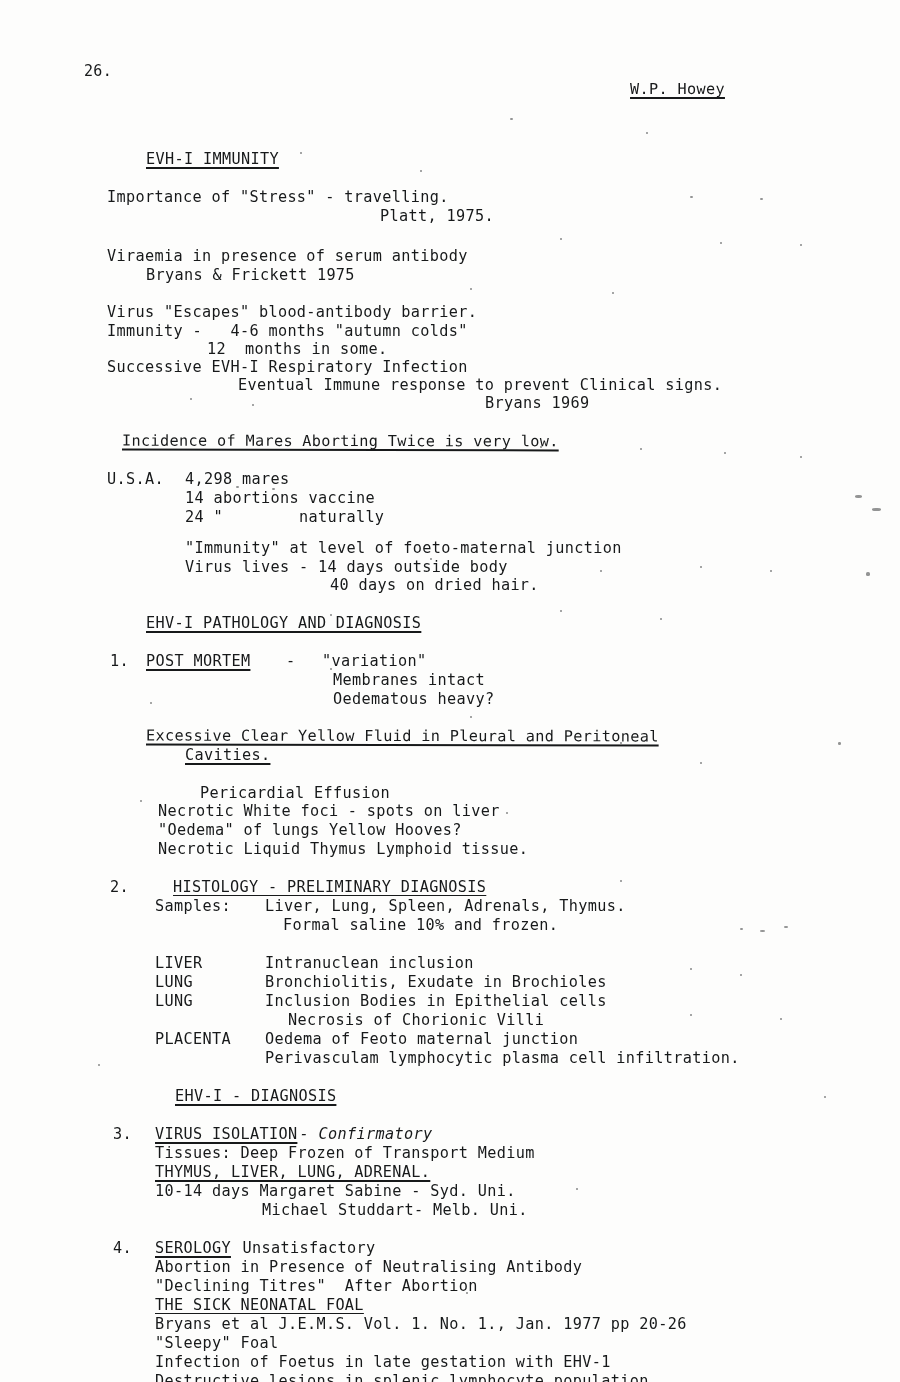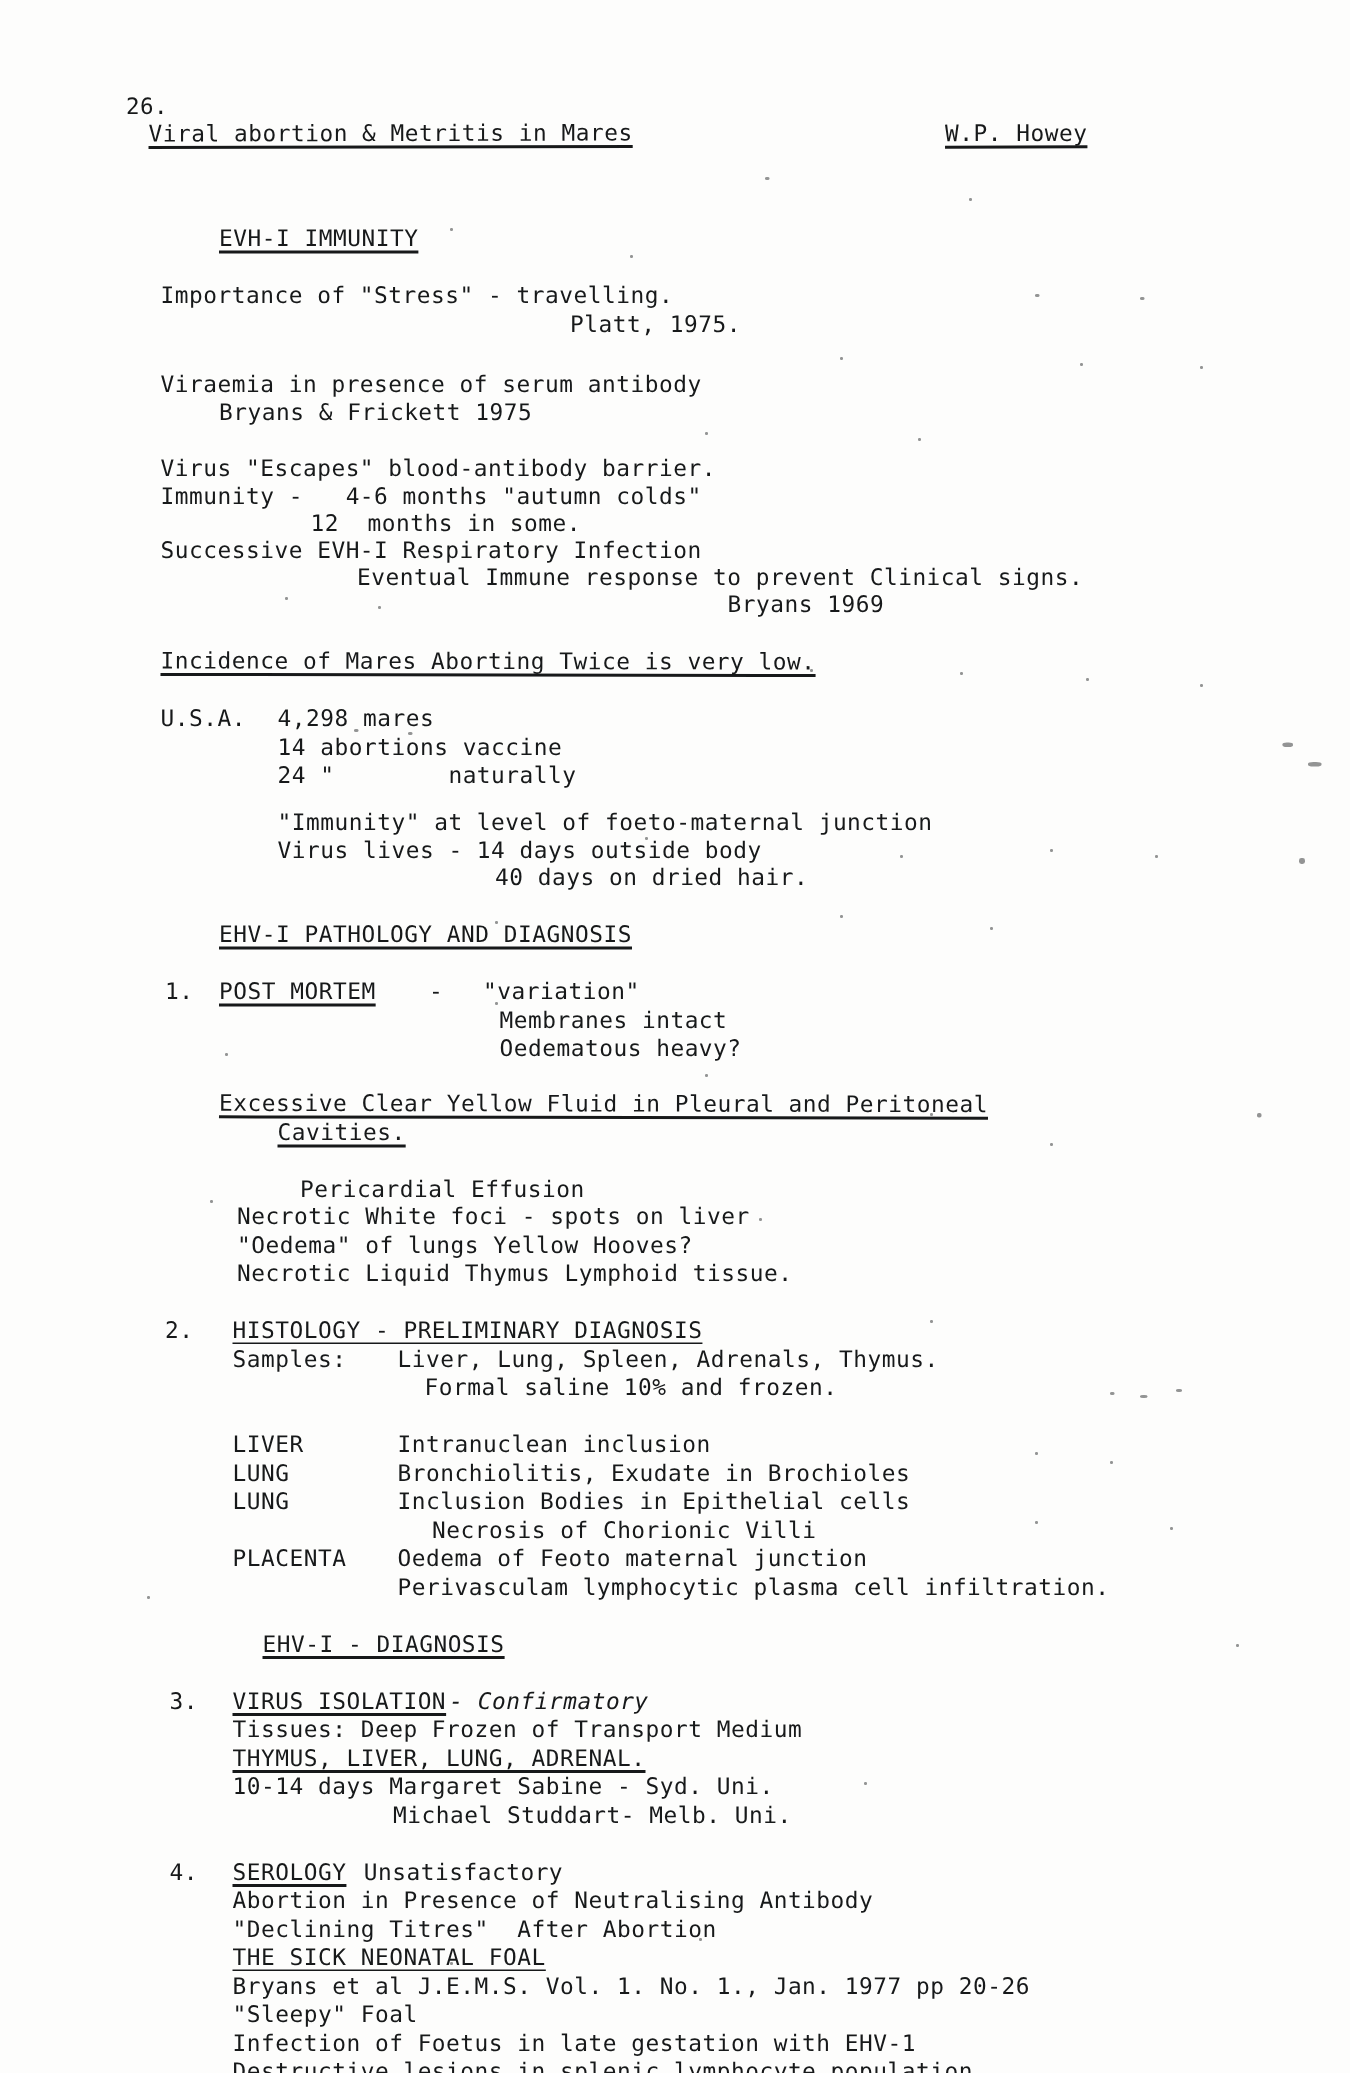--- a/index.html
+++ b/index.html
@@ -112,39 +112,38 @@
     <i style="left:576px;top:1188px;width:2px;height:2px;"></i>
     <i style="left:300px;top:1308px;width:2px;height:2px;"></i>
     <i style="left:466px;top:1292px;width:2px;height:2px;"></i>
     <i style="left:872px;top:508px;width:9px;height:3px;"></i>
   </div>
 
   <div class="doc">
 
     <div class="ln pgnum" style="left:84px;top:62px;">26.</div>
 
-    <div class="ln hdr-title u sk1" style="left:99px;top:80px;">Viral abortion &amp; Metritis in Mares</div>
     <div class="ln hdr-title u sk1" style="left:630px;top:80px;">W.P. Howey</div>
 
     <div class="ln u" style="left:146px;top:150px;">EVH-I IMMUNITY</div>
 
     <div class="ln" style="left:107px;top:188px;">Importance of "Stress" - travelling.</div>
     <div class="ln" style="left:380px;top:207px;">Platt, 1975.</div>
 
     <div class="ln" style="left:107px;top:247px;">Viraemia in presence of serum antibody</div>
     <div class="ln" style="left:146px;top:266px;">Bryans &amp; Frickett 1975</div>
 
     <div class="ln" style="left:107px;top:303px;">Virus "Escapes" blood-antibody barrier.</div>
     <div class="ln" style="left:107px;top:322px;">Immunity -   4-6 months "autumn colds"</div>
     <div class="ln" style="left:207px;top:340px;">12  months in some.</div>
     <div class="ln" style="left:107px;top:358px;">Successive EVH-I Respiratory Infection</div>
     <div class="ln" style="left:238px;top:376px;">Eventual Immune response to prevent Clinical signs.</div>
     <div class="ln" style="left:485px;top:394px;">Bryans 1969</div>
 
-    <div class="ln u sk2" style="left:107px;top:432px;">Incidence of Mares Aborting Twice is very low.</div>
+    <div class="ln u sk2" style="left:122px;top:432px;">Incidence of Mares Aborting Twice is very low.</div>
 
     <div class="ln" style="left:107px;top:470px;">U.S.A.</div>
     <div class="ln" style="left:185px;top:470px;">4,298 mares</div>
     <div class="ln" style="left:185px;top:489px;">14 abortions vaccine</div>
     <div class="ln" style="left:185px;top:508px;">24 "        naturally</div>
 
     <div class="ln" style="left:185px;top:539px;">"Immunity" at level of foeto-maternal junction</div>
     <div class="ln" style="left:185px;top:558px;">Virus lives - 14 days outside body</div>
     <div class="ln" style="left:330px;top:576px;">40 days on dried hair.</div>
 
@@ -159,21 +158,21 @@
 
     <div class="ln u sk2" style="left:146px;top:727px;">Excessive Clear Yellow Fluid in Pleural and Peritoneal</div>
     <div class="ln u" style="left:185px;top:746px;">Cavities.</div>
 
     <div class="ln" style="left:200px;top:784px;">Pericardial Effusion</div>
     <div class="ln" style="left:158px;top:802px;">Necrotic White foci - spots on liver</div>
     <div class="ln" style="left:158px;top:821px;">"Oedema" of lungs Yellow Hooves?</div>
     <div class="ln" style="left:158px;top:840px;">Necrotic Liquid Thymus Lymphoid tissue.</div>
 
     <div class="ln" style="left:110px;top:878px;">2.</div>
-    <div class="ln u" style="left:155px;top:878px;text-decoration:underline;">HISTOLOGY - PRELIMINARY DIAGNOSIS</div>
+    <div class="ln u" style="left:173px;top:878px;text-decoration:underline;">HISTOLOGY - PRELIMINARY DIAGNOSIS</div>
     <div class="ln" style="left:155px;top:897px;">Samples:</div>
     <div class="ln" style="left:265px;top:897px;">Liver, Lung, Spleen, Adrenals, Thymus.</div>
     <div class="ln" style="left:283px;top:916px;">Formal saline 10% and frozen.</div>
 
     <div class="ln" style="left:155px;top:954px;">LIVER</div>
     <div class="ln" style="left:265px;top:954px;">Intranuclean inclusion</div>
 
     <div class="ln" style="left:155px;top:973px;">LUNG</div>
     <div class="ln" style="left:265px;top:973px;">Bronchiolitis, Exudate in Brochioles</div>
 

